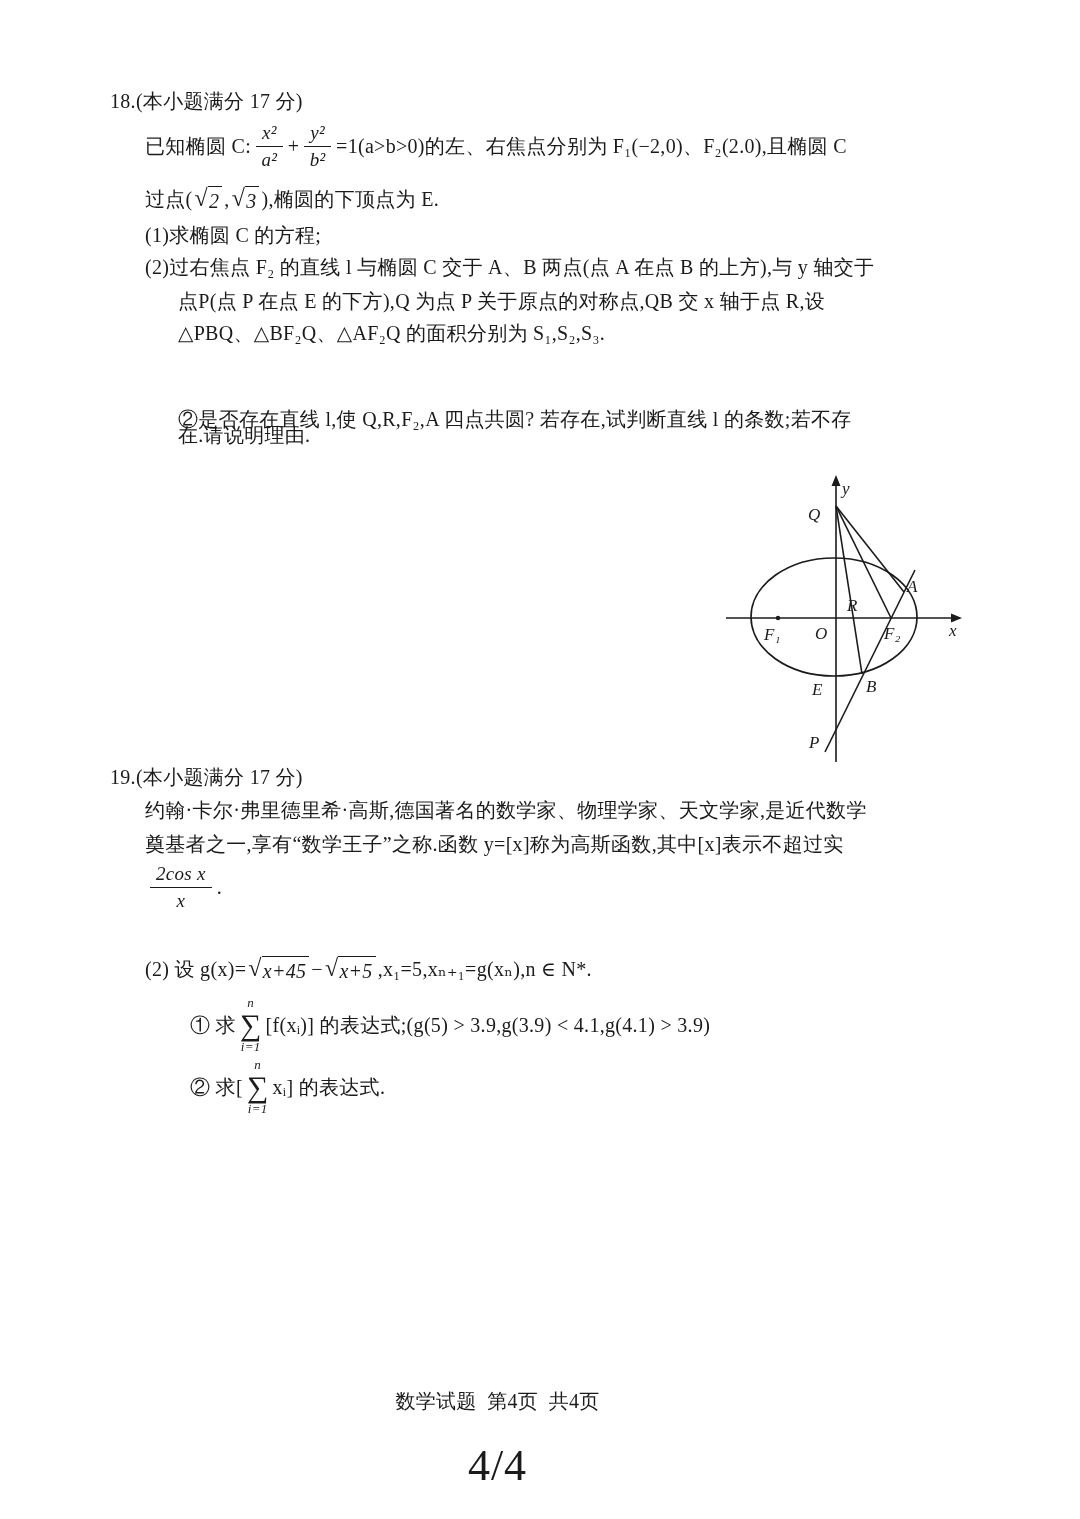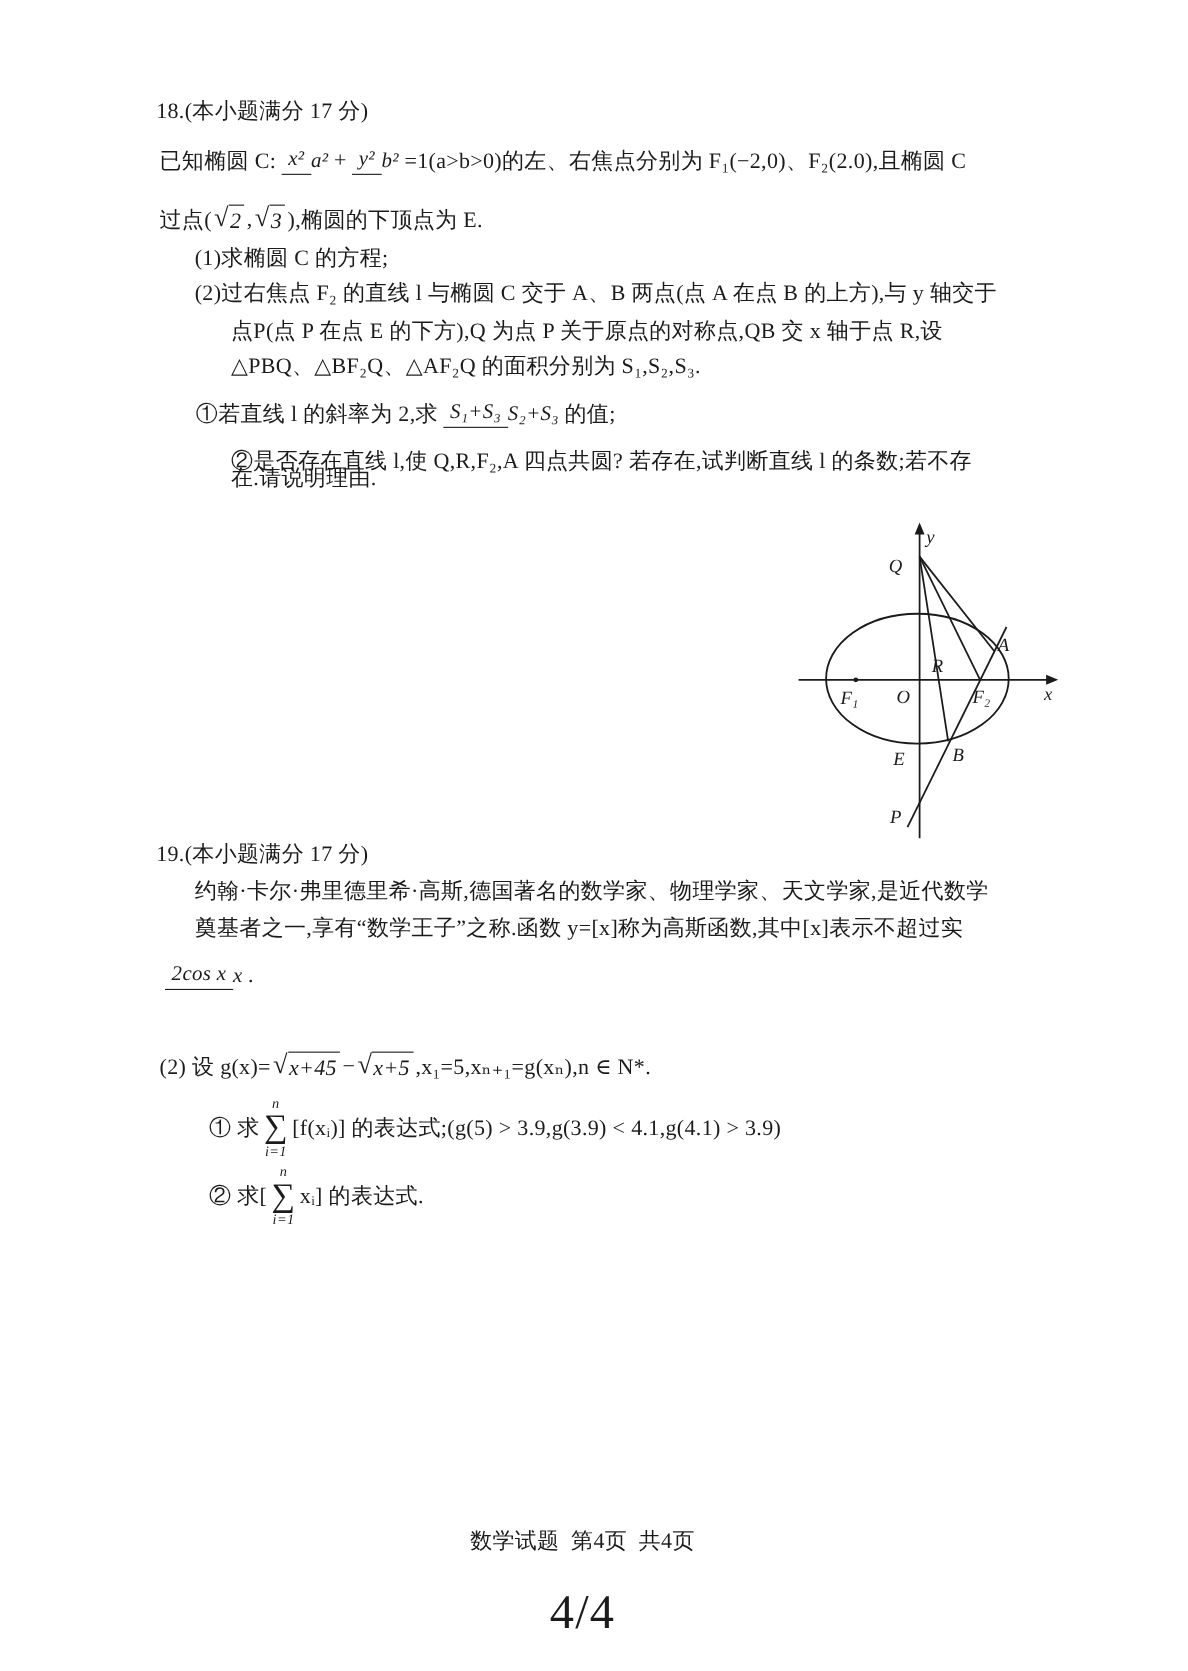--- a/index.html
+++ b/index.html
@@ -10,33 +10,32 @@
     color:#1b1b1b;
     font-family:"Liberation Serif","DejaVu Serif",serif;
     overflow:hidden;
   }
   .line{
     position:absolute;
     font-size:20px;
     line-height:27px;
     white-space:pre;
     letter-spacing:0.3px;
-    margin-left:32px;
   }
   .mline{
     position:absolute;
     display:flex;
     align-items:center;
     font-size:20px;
     white-space:pre;
     letter-spacing:0.3px;
   }
   .frac{
     display:inline-flex;
-    flex-direction:row;
+    flex-direction:column;
     align-items:center;
     margin:0 5px;
     font-size:19px;
     line-height:22px;
     font-style:italic;
   }
   .frac .num{border-bottom:1.7px solid #1b1b1b;padding:0 6px 2px;}
   .frac .den{padding-top:2px;}
   .sum{
     display:inline-flex;
@@ -85,28 +84,20 @@
     <span>,</span>
     <span class="rad"><span class="rsign">√</span><span class="rbody">3</span></span>
     <span>),椭圆的下顶点为 E.</span>
   </div>
 
   <div class="line" style="left:145px;top:222px">(1)求椭圆 C 的方程;</div>
   <div class="line" style="left:145px;top:254px">(2)过右焦点 F₂ 的直线 l 与椭圆 C 交于 A、B 两点(点 A 在点 B 的上方),与 y 轴交于</div>
   <div class="line" style="left:178px;top:288px">点P(点 P 在点 E 的下方),Q 为点 P 关于原点的对称点,QB 交 x 轴于点 R,设</div>
   <div class="line" style="left:178px;top:320px">△PBQ、△BF₂Q、△AF₂Q 的面积分别为 S₁,S₂,S₃.</div>
 
-  <div class="mline" style="left:178px;top:350px;height:52px">
-    <span>①若直线 l 的斜率为 2,求</span>
-    <span class="frac">
-      <span class="num">S₁+S₃</span>
-      <span class="den">S₂+S₃</span>
-    </span>
-    <span>的值;</span>
-  </div>
 
   <div class="line" style="left:178px;top:406px">②是否存在直线 l,使 Q,R,F₂,A 四点共圆? 若存在,试判断直线 l 的条数;若不存</div>
   <div class="line" style="left:178px;top:422px">在.请说明理由.</div>
 
   <svg style="position:absolute;left:700px;top:468px" width="290" height="300" viewBox="0 0 290 300">
 
     <line x1="26" y1="150" x2="256" y2="150" stroke="#1b1b1b" stroke-width="1.6"></line>
     <polygon points="262,150 251,145.5 251,154.5" fill="#1b1b1b"></polygon>
     <line x1="136" y1="294" x2="136" y2="14" stroke="#1b1b1b" stroke-width="1.6"></line>
     <polygon points="136,7 131.5,18 140.5,18" fill="#1b1b1b"></polygon>

